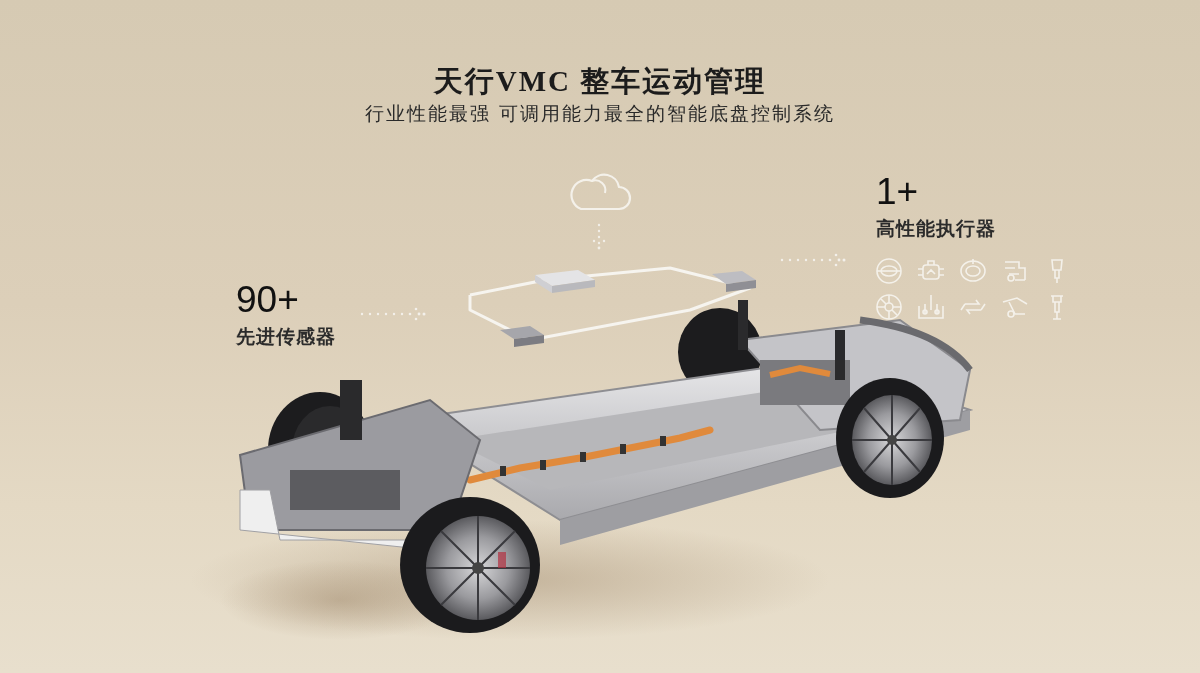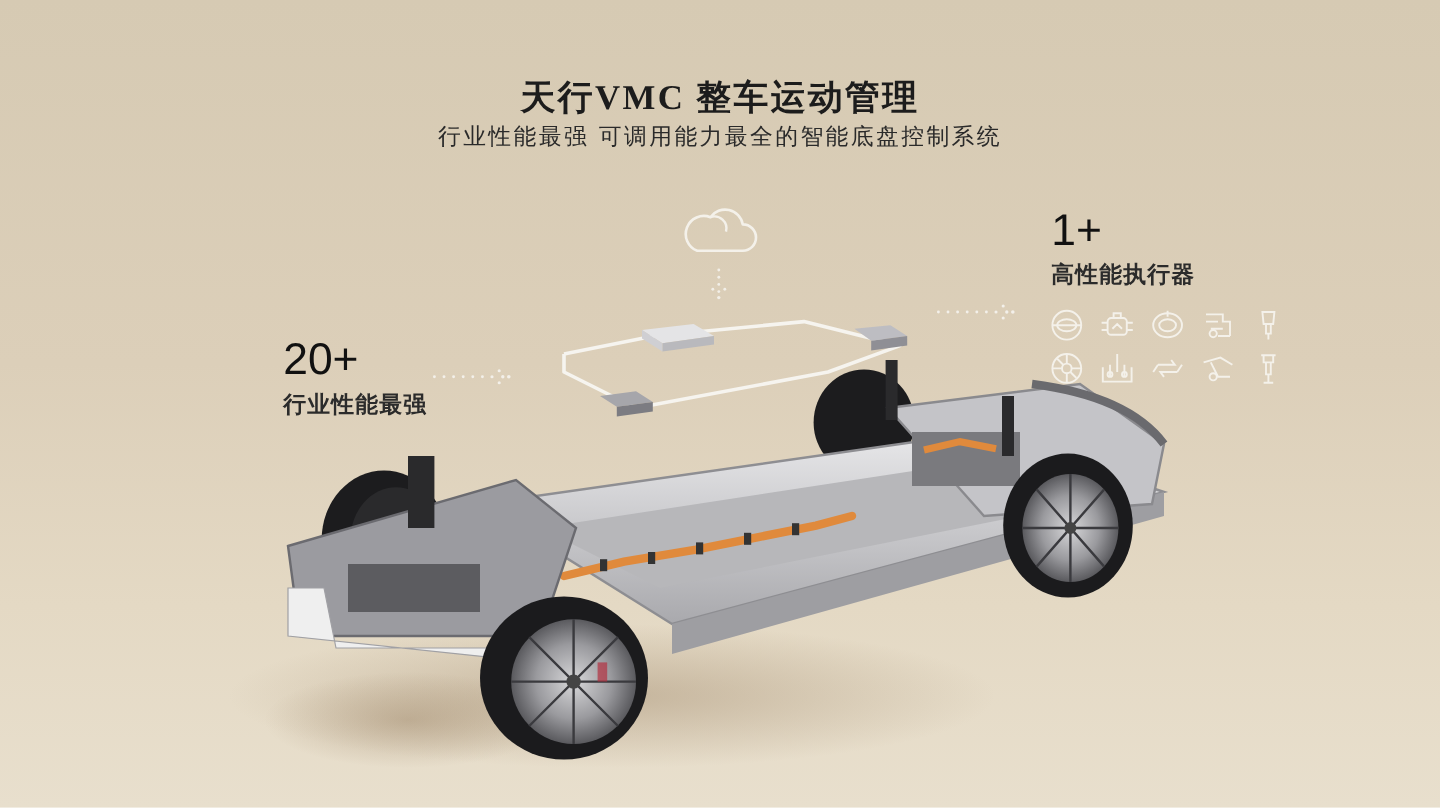--- a/index.html
+++ b/index.html
@@ -66,22 +66,22 @@
     <polygon points="252,34 282,31 296,40 266,44" fill="#bdbdc2"></polygon>
     <polygon points="266,44 296,40 296,48 266,52" fill="#8f8f95"></polygon>
   </g>
   <g>
     <polygon points="40,90 70,86 84,95 54,99" fill="#a6a6ab"></polygon>
     <polygon points="54,99 84,95 84,103 54,107" fill="#7c7c82"></polygon>
   </g>
 </svg>
 
 <div class="stat stat-sensors">
-  <div class="num">20+</div>
-  <div class="lbl">行业性能最强</div>
+  <div class="num">90+</div>
+  <div class="lbl">先进传感器</div>
 </div>
 <svg class="dots-arrow" style="left:358px;top:305px" width="70" height="18" viewBox="0 0 70 18">
   <g fill="#f3f0ea">
       <circle cx="4" cy="9" r="1.2"></circle>
       <circle cx="12" cy="9" r="1.2"></circle>
       <circle cx="20" cy="9" r="1.2"></circle>
       <circle cx="28" cy="9" r="1.2"></circle>
       <circle cx="36" cy="9" r="1.2"></circle>
       <circle cx="44" cy="9" r="1.2"></circle>
       <circle cx="52" cy="9" r="1.3"></circle>

